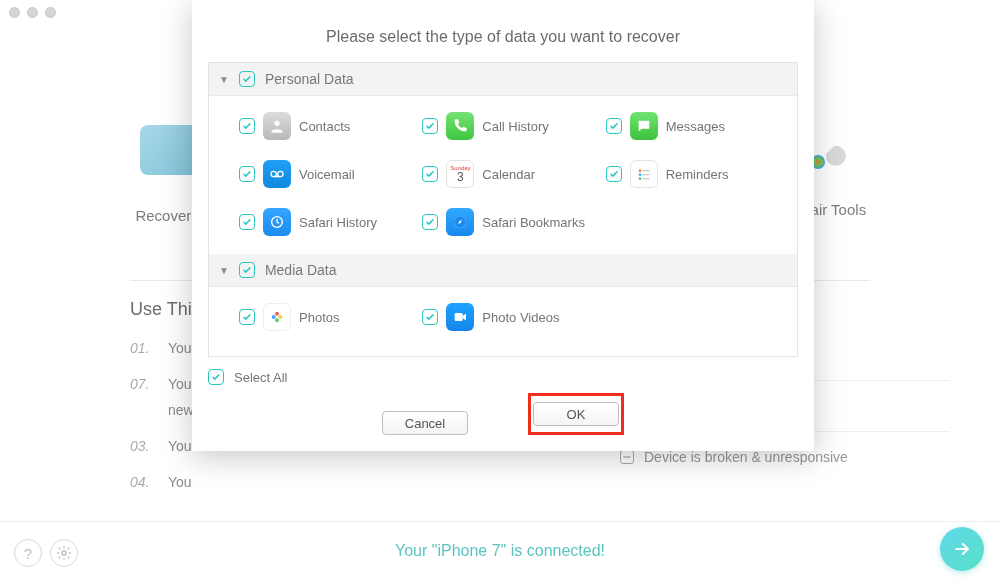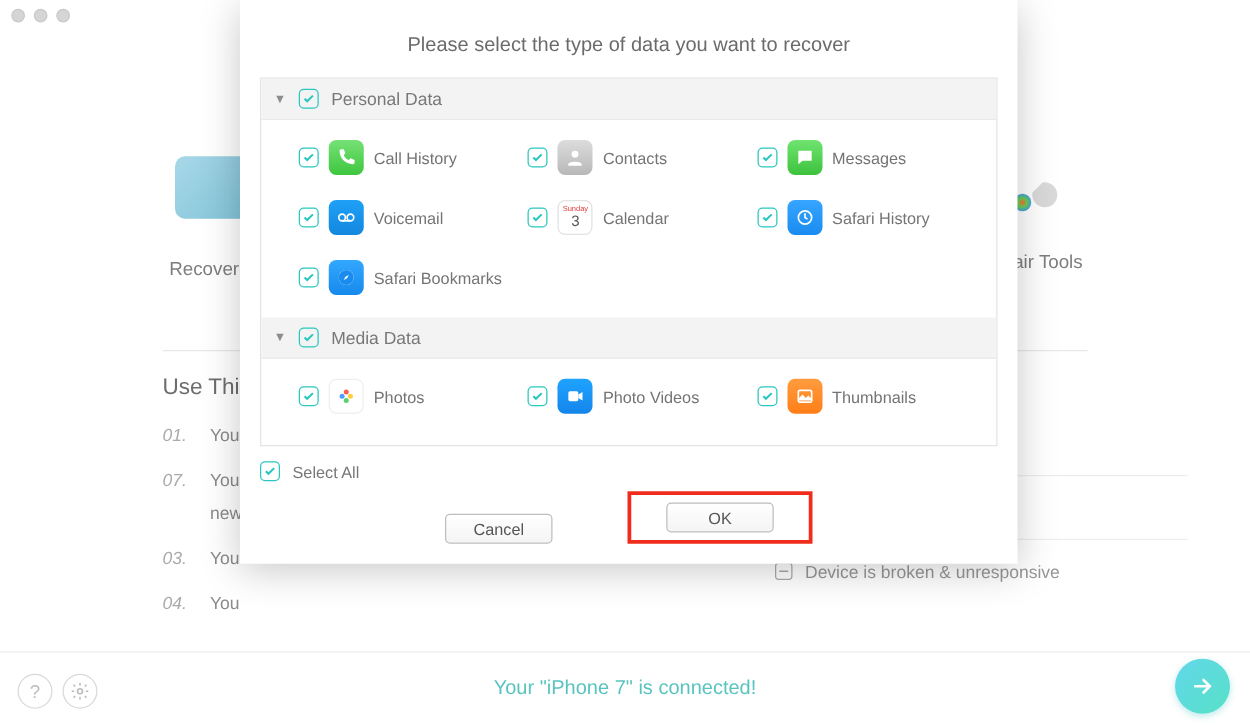--- a/index.html
+++ b/index.html
@@ -164,21 +164,21 @@
     .modal-ftr {
       padding:12px 16px 16px; display:flex; flex-direction:column; gap:8px;
     }
     .selall { display:flex; align-items:center; gap:10px; color:#777; font-size:13px; }
     .btn-row { display:flex; justify-content:center; gap:60px; align-items:flex-end; }
     .btn {
       width:86px; height:24px; border:1px solid #bdbdbd; border-radius:4px;
       background:linear-gradient(#fff,#f4f4f4); font-size:13px; color:#555; cursor:pointer;
     }
     .ok-highlight {
-      display:inline-flex; padding:6px 28px;
+      display:inline-flex; padding:6px 2px;
       border:3px solid #f02c1d;
     }
   </style>
 </head>
 <body>
 
 <div class="traffic">
   <span></span>
   <span></span>
   <span></span>
@@ -287,40 +287,40 @@
       <span>Personal Data</span>
     </div>
 
     <div class="grid3">
       <div class="cell">
         <span class="chk">
             <svg viewBox="0 0 12 12">
               <path d="M2 6l2.5 2.5L10 3" stroke="#29c7bf" stroke-width="2" fill="none"></path>
             </svg>
           </span>
-        <span class="icon-sq ic-call">
-            <svg viewBox="0 0 24 24" fill="#fff">
-              <path d="M6 2c-1 0-2 1-2 2 0 9 7 16 16 16 1 0 2-1 2-2v-3l-5-2-2 2c-3-1-5-3-6-6l2-2-2-5H6z"></path>
-            </svg>
-          </span>
-        <span class="data-label">Call History</span>
-      </div>
-      <div class="cell">
-        <span class="chk">
-            <svg viewBox="0 0 12 12">
-              <path d="M2 6l2.5 2.5L10 3" stroke="#29c7bf" stroke-width="2" fill="none"></path>
-            </svg>
-          </span>
         <span class="icon-sq ic-contacts">
             <svg viewBox="0 0 24 24" fill="#fff">
               <circle cx="12" cy="8" r="4"></circle>
               <path d="M4 20c0-4 16-4 16 0v2H4z"></path>
             </svg>
           </span>
         <span class="data-label">Contacts</span>
+      </div>
+      <div class="cell">
+        <span class="chk">
+            <svg viewBox="0 0 12 12">
+              <path d="M2 6l2.5 2.5L10 3" stroke="#29c7bf" stroke-width="2" fill="none"></path>
+            </svg>
+          </span>
+        <span class="icon-sq ic-call">
+            <svg viewBox="0 0 24 24" fill="#fff">
+              <path d="M6 2c-1 0-2 1-2 2 0 9 7 16 16 16 1 0 2-1 2-2v-3l-5-2-2 2c-3-1-5-3-6-6l2-2-2-5H6z"></path>
+            </svg>
+          </span>
+        <span class="data-label">Call History</span>
       </div>
       <div class="cell">
         <span class="chk">
             <svg viewBox="0 0 12 12">
               <path d="M2 6l2.5 2.5L10 3" stroke="#29c7bf" stroke-width="2" fill="none"></path>
             </svg>
           </span>
         <span class="icon-sq ic-msg">
             <svg viewBox="0 0 24 24" fill="#fff">
               <path d="M4 4h16v12H9l-5 4V4z"></path>
@@ -348,20 +348,38 @@
         <span class="chk">
             <svg viewBox="0 0 12 12">
               <path d="M2 6l2.5 2.5L10 3" stroke="#29c7bf" stroke-width="2" fill="none"></path>
             </svg>
           </span>
         <span class="icon-sq ic-cal">
             <span class="top">Sunday</span>
             <span>3</span>
           </span>
         <span class="data-label">Calendar</span>
+      </div>
+      <div class="cell">
+        <span class="chk">
+            <svg viewBox="0 0 12 12">
+              <path d="M2 6l2.5 2.5L10 3" stroke="#29c7bf" stroke-width="2" fill="none"></path>
+            </svg>
+          </span>
+        <span class="icon-sq ic-rem">
+            <svg viewBox="0 0 24 24">
+              <circle cx="6" cy="7" r="2" fill="#ff7a3c"></circle>
+              <rect x="10" y="6" width="10" height="2" fill="#ccc"></rect>
+              <circle cx="6" cy="13" r="2" fill="#35b6ff"></circle>
+              <rect x="10" y="12" width="10" height="2" fill="#ccc"></rect>
+              <circle cx="6" cy="19" r="2" fill="#47cf6a"></circle>
+              <rect x="10" y="18" width="10" height="2" fill="#ccc"></rect>
+            </svg>
+          </span>
+        <span class="data-label">Reminders</span>
       </div>
 
       <div class="cell">
         <span class="chk">
             <svg viewBox="0 0 12 12">
               <path d="M2 6l2.5 2.5L10 3" stroke="#29c7bf" stroke-width="2" fill="none"></path>
             </svg>
           </span>
         <span class="icon-sq ic-safh">
             <svg viewBox="0 0 24 24" fill="none" stroke="#fff" stroke-width="2">
@@ -421,34 +439,20 @@
             </svg>
           </span>
         <span class="icon-sq ic-pvideos">
             <svg viewBox="0 0 24 24" fill="#fff">
               <rect x="4" y="6" width="12" height="12" rx="2"></rect>
               <path d="M16 10l5-3v10l-5-3z"></path>
             </svg>
           </span>
         <span class="data-label">Photo Videos</span>
       </div>
-      <div class="cell">
-        <span class="chk">
-            <svg viewBox="0 0 12 12">
-              <path d="M2 6l2.5 2.5L10 3" stroke="#29c7bf" stroke-width="2" fill="none"></path>
-            </svg>
-          </span>
-        <span class="icon-sq ic-thumb">
-            <svg viewBox="0 0 24 24" fill="#fff">
-              <rect x="4" y="5" width="16" height="14" rx="2" fill="none" stroke="#fff" stroke-width="2"></rect>
-              <path d="M4 15l5-5 4 4 3-3 4 4v2H4z"></path>
-            </svg>
-          </span>
-        <span class="data-label">Thumbnails</span>
-      </div>
     </div>
   </div>
 
   <div class="modal-ftr">
     <div class="selall">
       <span class="chk">
           <svg viewBox="0 0 12 12">
             <path d="M2 6l2.5 2.5L10 3" stroke="#29c7bf" stroke-width="2" fill="none"></path>
           </svg>
         </span>

